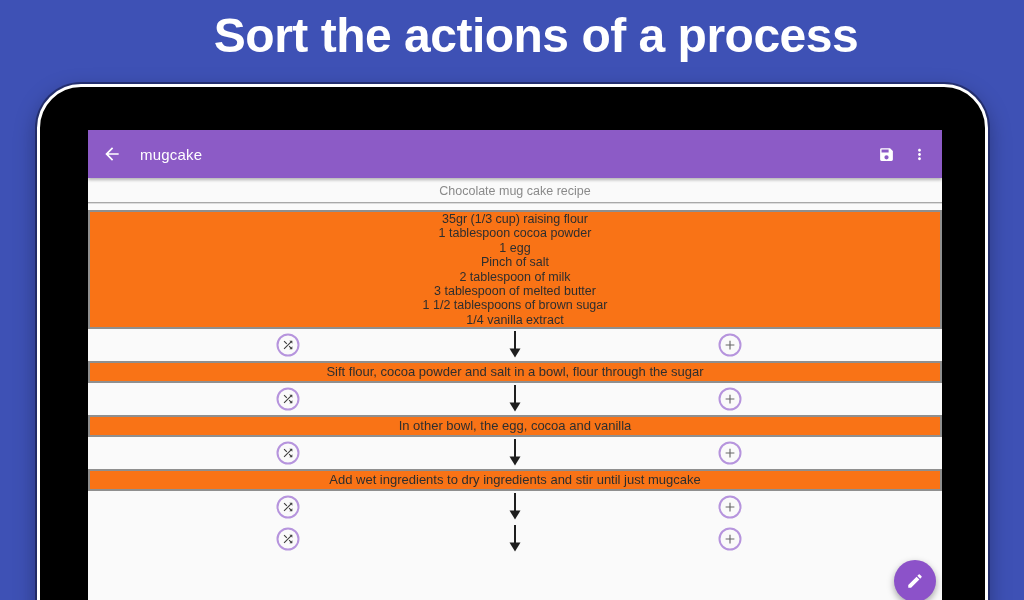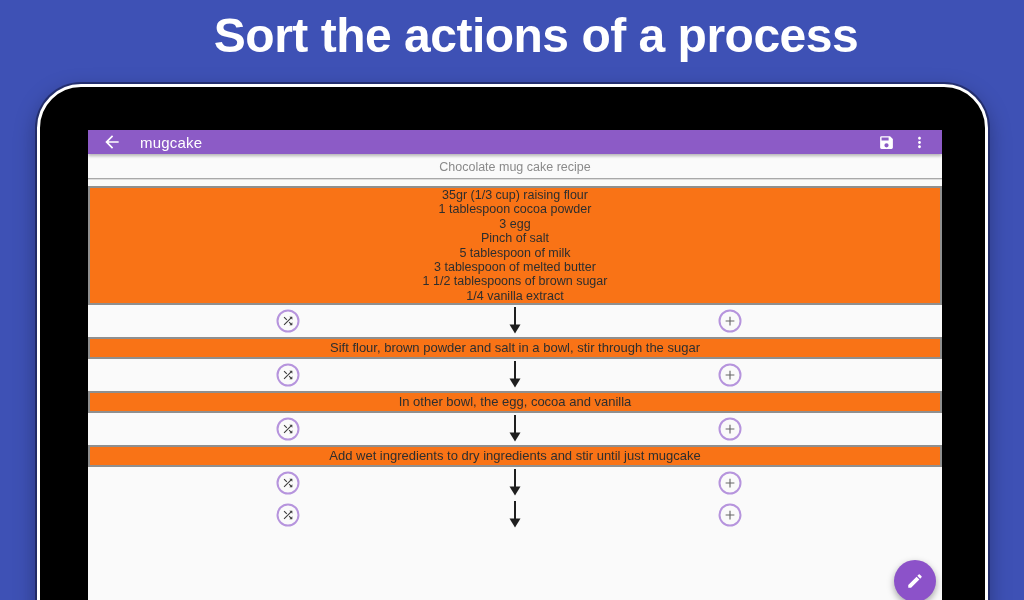--- a/index.html
+++ b/index.html
@@ -16,21 +16,21 @@
     position:absolute; left:37px; top:84px; width:951px; height:600px;
     background:#000; border:3px solid #ffffff; border-radius:44px;
     box-shadow:0 0 0 2px rgba(15,20,55,.5), 0 8px 22px rgba(0,0,0,.35);
   }
   .screen {
     position:absolute; left:48px; top:43px; width:854px; height:540px;
     background:#fafafa; overflow:hidden;
   }
 
   .appbar {
-    height:24px; background:#8c5bc6; color:#fff;
+    height:48px; background:#8c5bc6; color:#fff;
     display:flex; align-items:center; padding:0 14px;
     box-shadow:0 2px 3px rgba(0,0,0,.28); position:relative; z-index:2;
   }
   .appbar .iconbtn {
     background:none; border:none; cursor:pointer; display:flex;
     align-items:center; justify-content:center; padding:0;
   }
   .appbar .back { margin-right:18px; }
   .apptitle { font-size:15px; font-weight:400; letter-spacing:.2px; }
   .spacer { flex:1; }
@@ -104,23 +104,23 @@
       </button>
     </div>
 
     <div class="content">
       <div class="recipe-title">Chocolate mug cake recipe</div>
       <div class="title-underline"></div>
 
       <div class="node ingredients">
         <span>35gr (1/3 cup) raising flour</span>
         <span>1 tablespoon cocoa powder</span>
-        <span>3 egg</span>
+        <span>1 egg</span>
         <span>Pinch of salt</span>
-        <span>5 tablespoon of milk</span>
+        <span>2 tablespoon of milk</span>
         <span>3 tablespoon of melted butter</span>
         <span>1 1/2 tablespoons of brown sugar</span>
         <span>1/4 vanilla extract</span>
       </div>
 
       <div class="connector">
         <button class="ring-btn swap">
           <svg width="13" height="13" viewBox="0 0 24 24">
               <path fill="#3d3d3d" d="M10.59 9.17L5.41 4 4 5.41l5.17 5.17 1.42-1.41zM14.5 4l2.04 2.04L4 18.59 5.41 20 17.96 7.46 20 9.5V4h-5.5zm.33 9.41l-1.41 1.41 3.13 3.13L14.5 20H20v-5.5l-2.04 2.04-3.13-3.13z"></path>
             </svg>
@@ -130,21 +130,21 @@
               <line x1="7" y1="0" x2="7" y2="19" stroke="#1e1e1e" stroke-width="2"></line>
               <polygon points="1.5,17.5 12.5,17.5 7,26.5" fill="#1e1e1e"></polygon>
             </svg>
         </span>
         <button class="ring-btn add">
           <svg width="15" height="15" viewBox="0 0 24 24">
               <path d="M12 5v14M5 12h14" stroke="#666" stroke-width="1.8" fill="none"></path>
             </svg>
         </button>
       </div>
-      <div class="node step">Sift flour, brown powder and salt in a bowl, stir through the sugar</div>
+      <div class="node step">Sift flour, cocoa powder and salt in a bowl, flour through the sugar</div>
 
       <div class="connector">
         <button class="ring-btn swap">
           <svg width="13" height="13" viewBox="0 0 24 24">
               <path fill="#3d3d3d" d="M10.59 9.17L5.41 4 4 5.41l5.17 5.17 1.42-1.41zM14.5 4l2.04 2.04L4 18.59 5.41 20 17.96 7.46 20 9.5V4h-5.5zm.33 9.41l-1.41 1.41 3.13 3.13L14.5 20H20v-5.5l-2.04 2.04-3.13-3.13z"></path>
             </svg>
         </button>
         <span class="down-arrow">
           <svg width="14" height="27" viewBox="0 0 14 27">
               <line x1="7" y1="0" x2="7" y2="19" stroke="#1e1e1e" stroke-width="2"></line>

